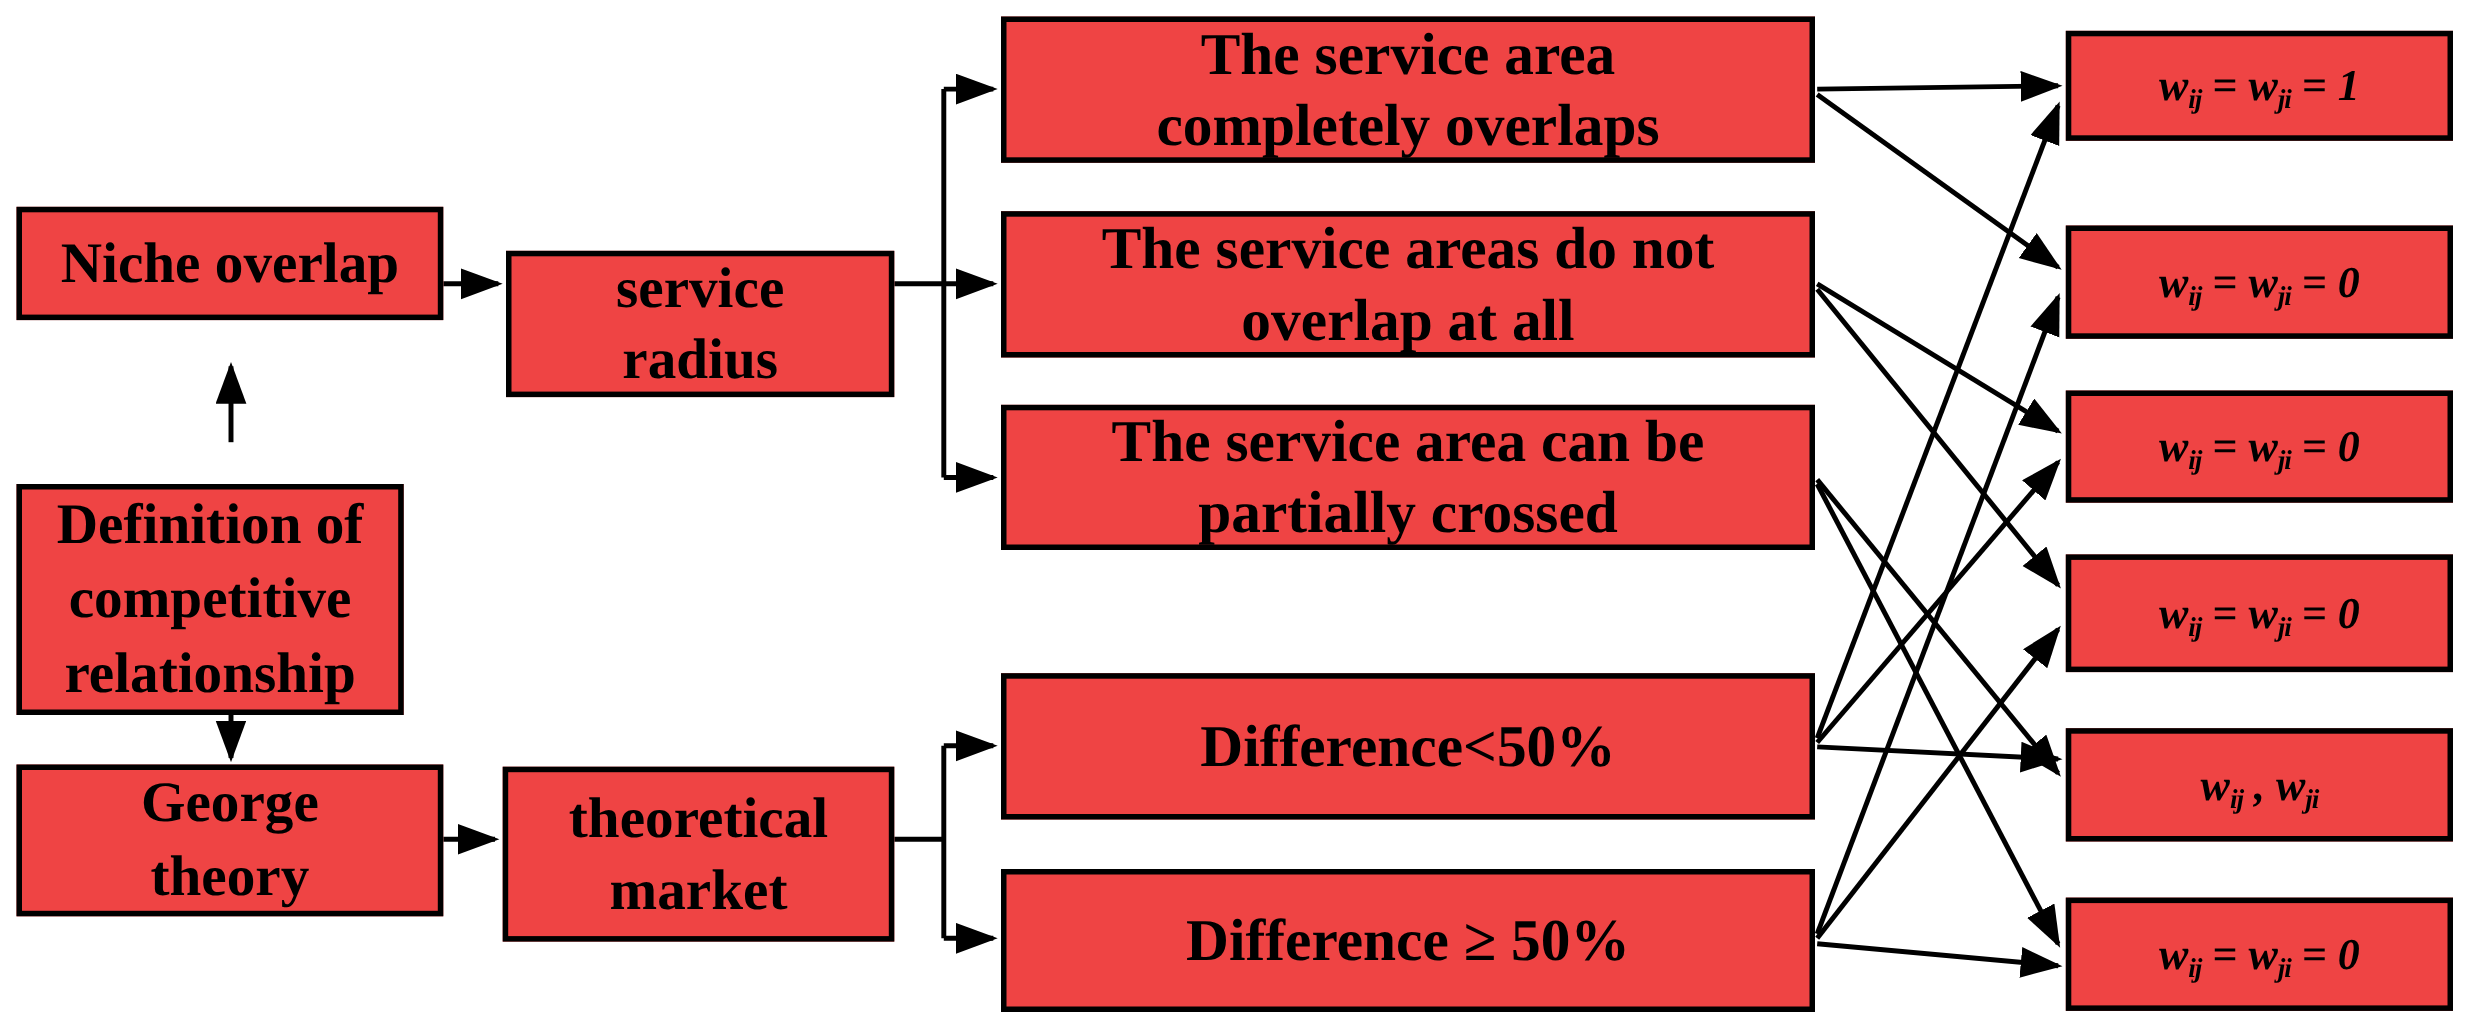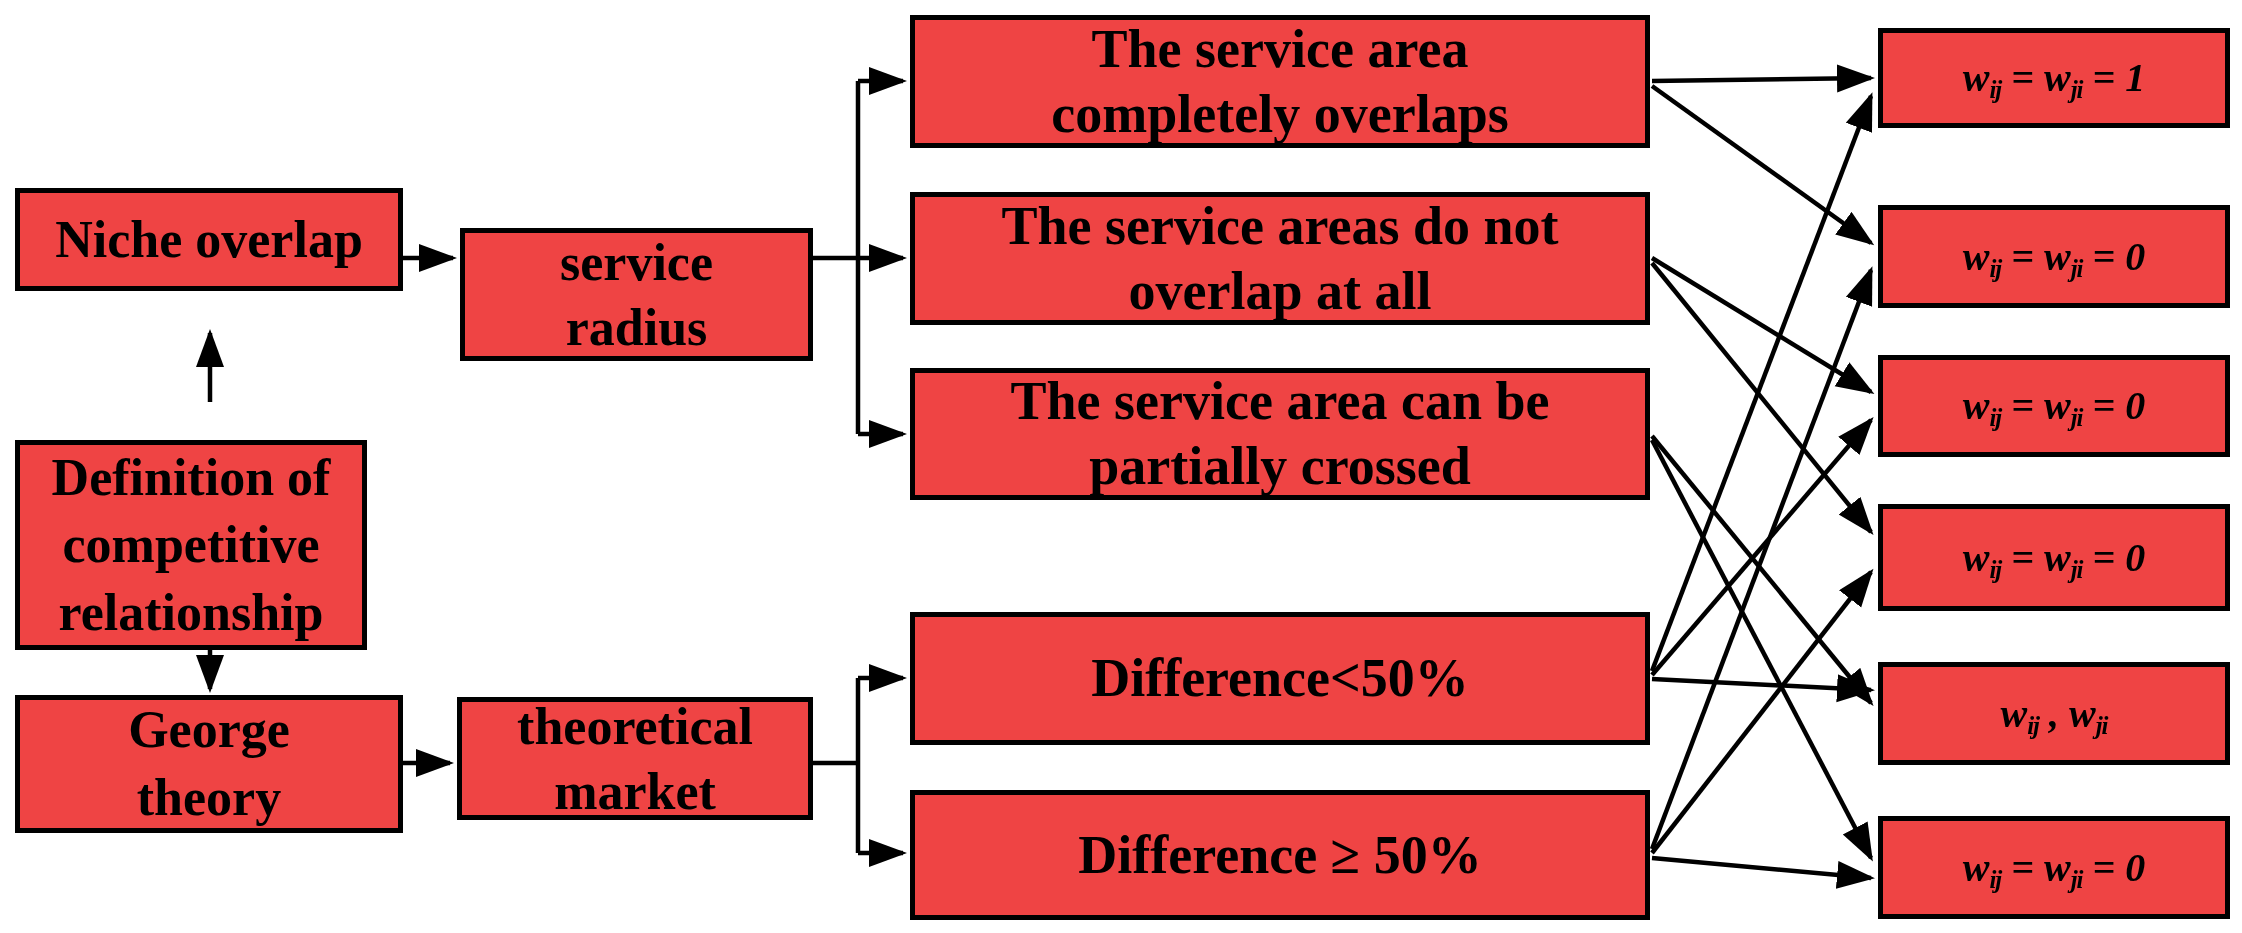--- a/index.html
+++ b/index.html
@@ -77,21 +77,21 @@
   <div class="node left" style="left: 15px; top: 404px; width: 352px; height: 210px; margin-top: 36px;">
     <span class="lbl">Definition of<br>competitive<br>relationship</span>
   </div>
   <div class="node left" style="left: 15px; top: 695px; width: 388px; height: 138px;">
     <span class="lbl">George<br>theory</span>
   </div>
 
   <div class="node mid" style="left: 460px; top: 192px; width: 353px; height: 133px; margin-top: 36px;">
     <span class="lbl">service<br>radius</span>
   </div>
-  <div class="node mid" style="left: 457px; top: 697px; width: 356px; height: 123px; text-align: center;">
+  <div class="node mid" style="left: 457px; top: 697px; width: 356px; height: 159px; text-align: center;">
     <span class="lbl">theoretical<br>market</span>
   </div>
 
   <div class="node cond" style="left: 910px; top: 15px; width: 740px; height: 133px;">
     <span class="lbl">The service area<br>completely overlaps</span>
   </div>
   <div class="node cond" style="left: 910px; top: 368px; width: 740px; height: 132px;">
     <span class="lbl">The service area can be<br>partially crossed</span>
   </div>
   <div class="node cond" style="left: 910px; top: 192px; width: 740px; height: 133px;">

